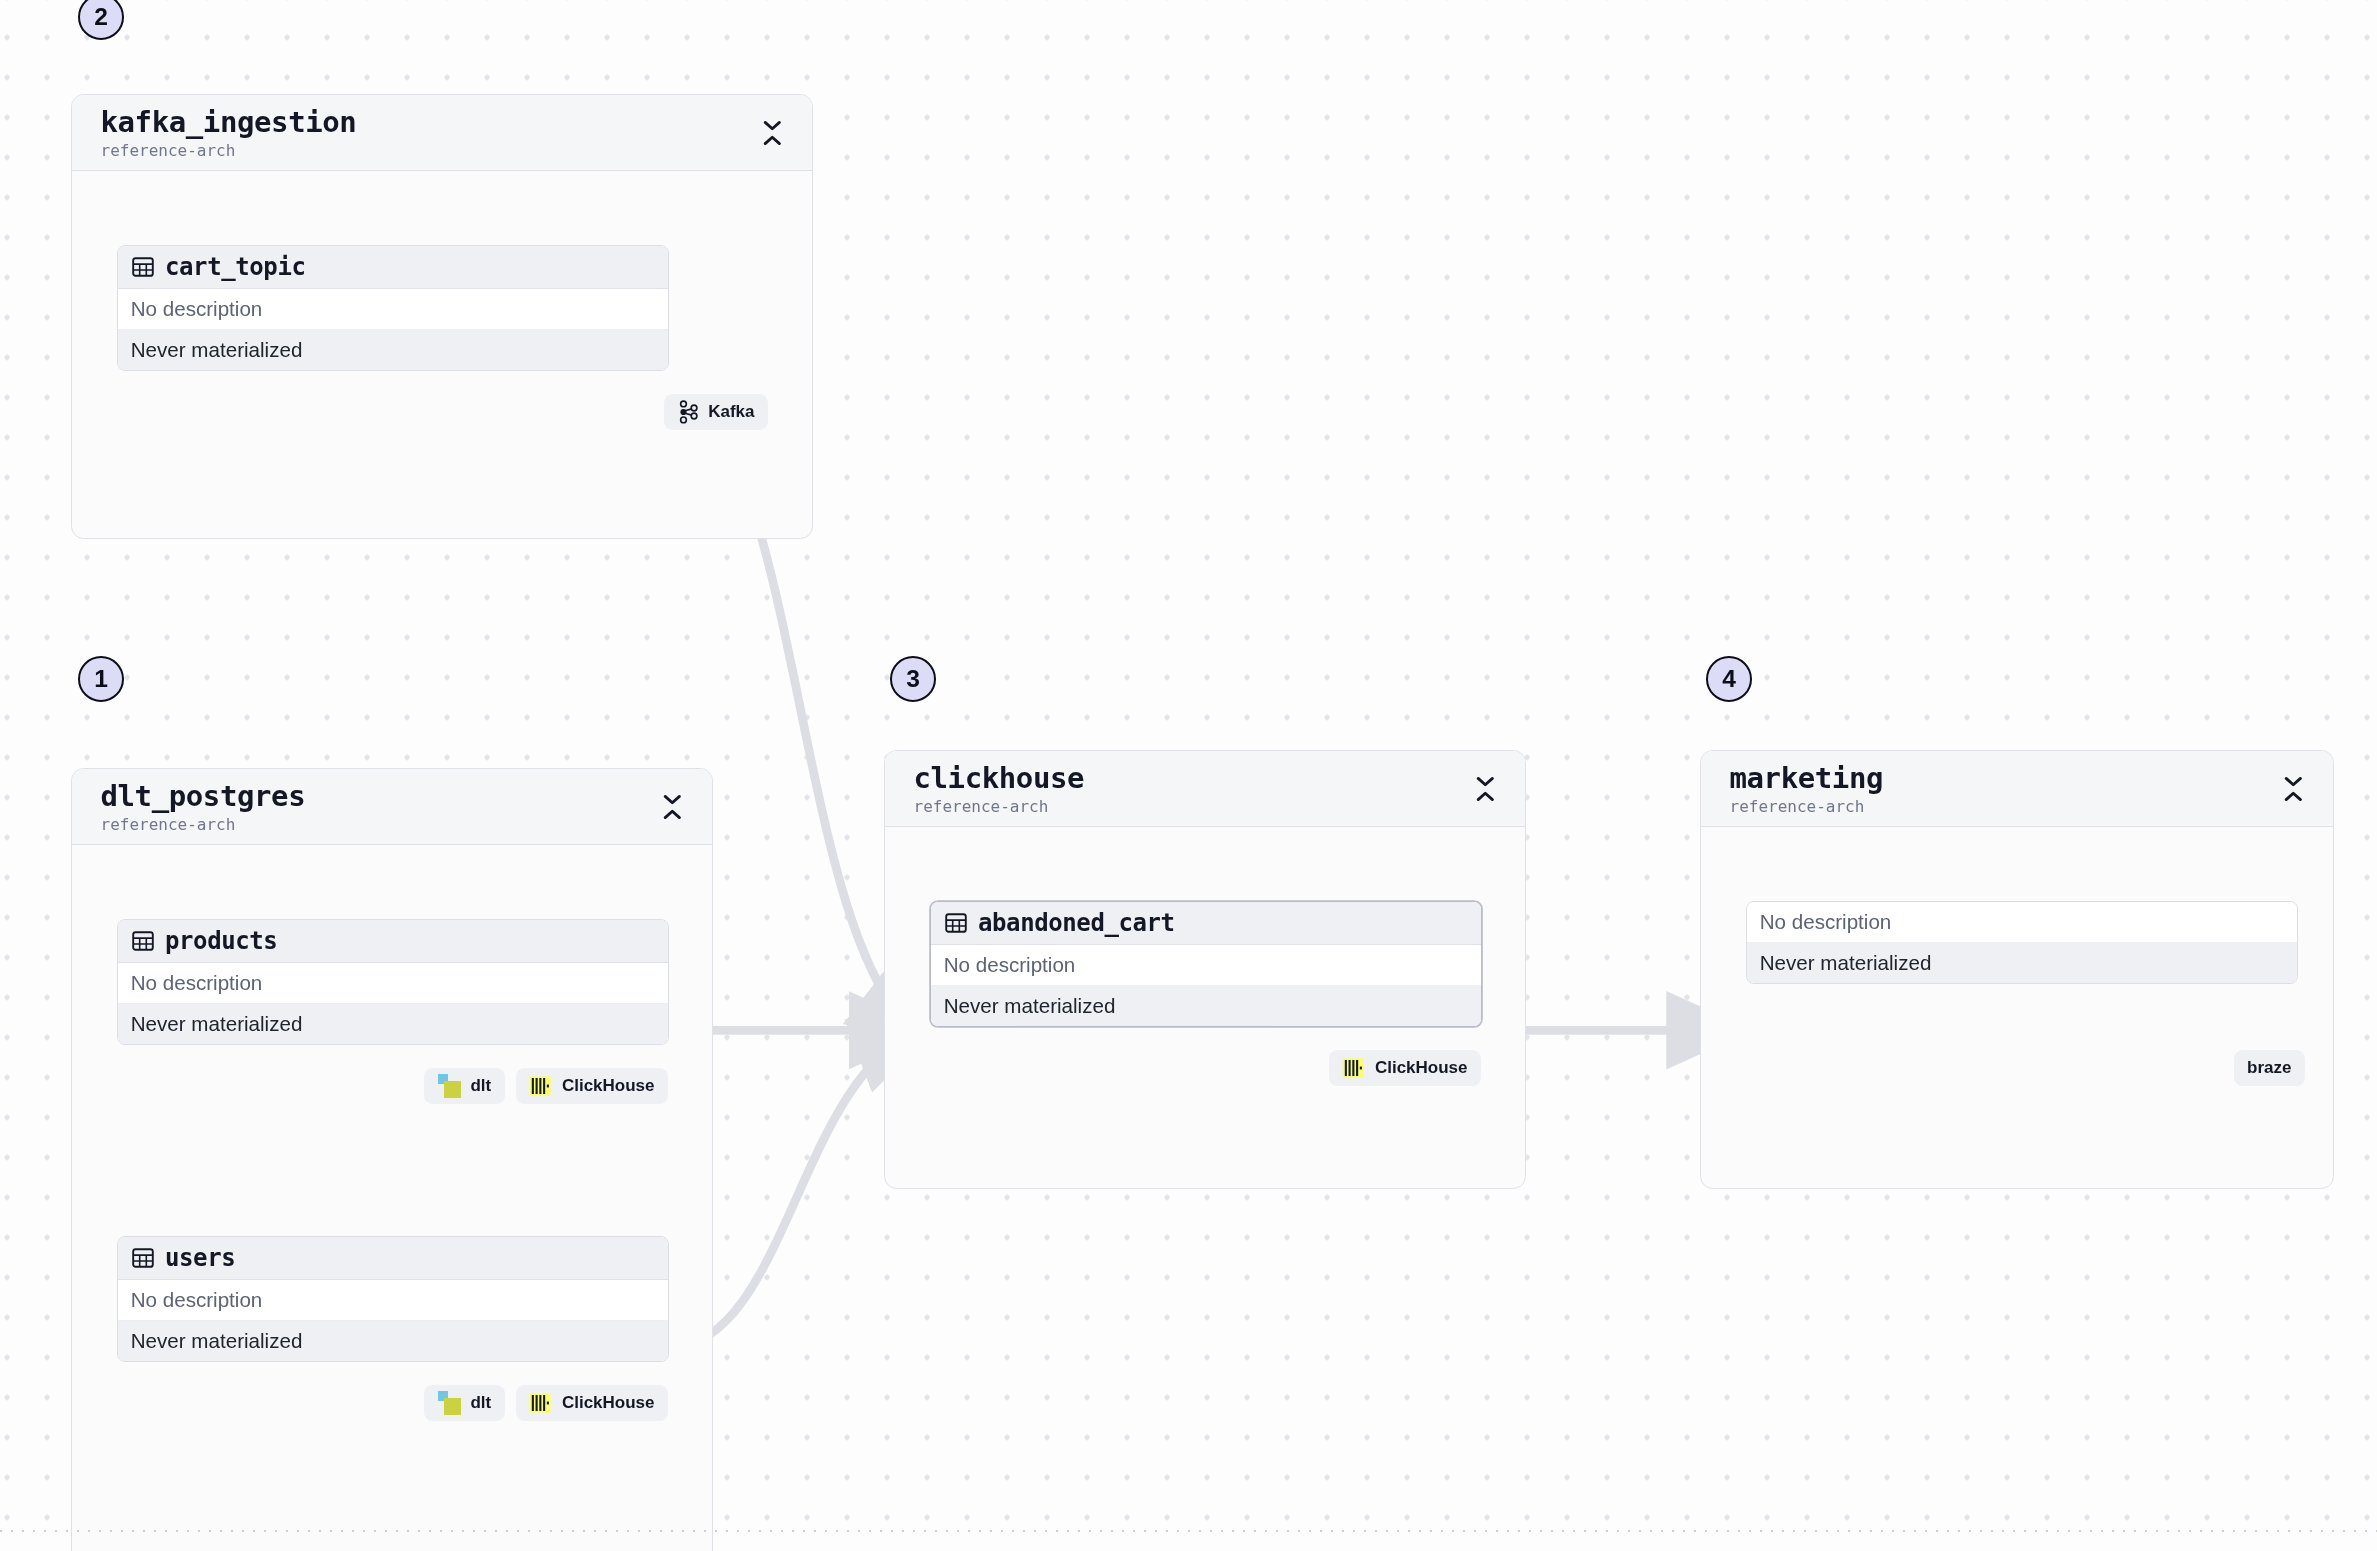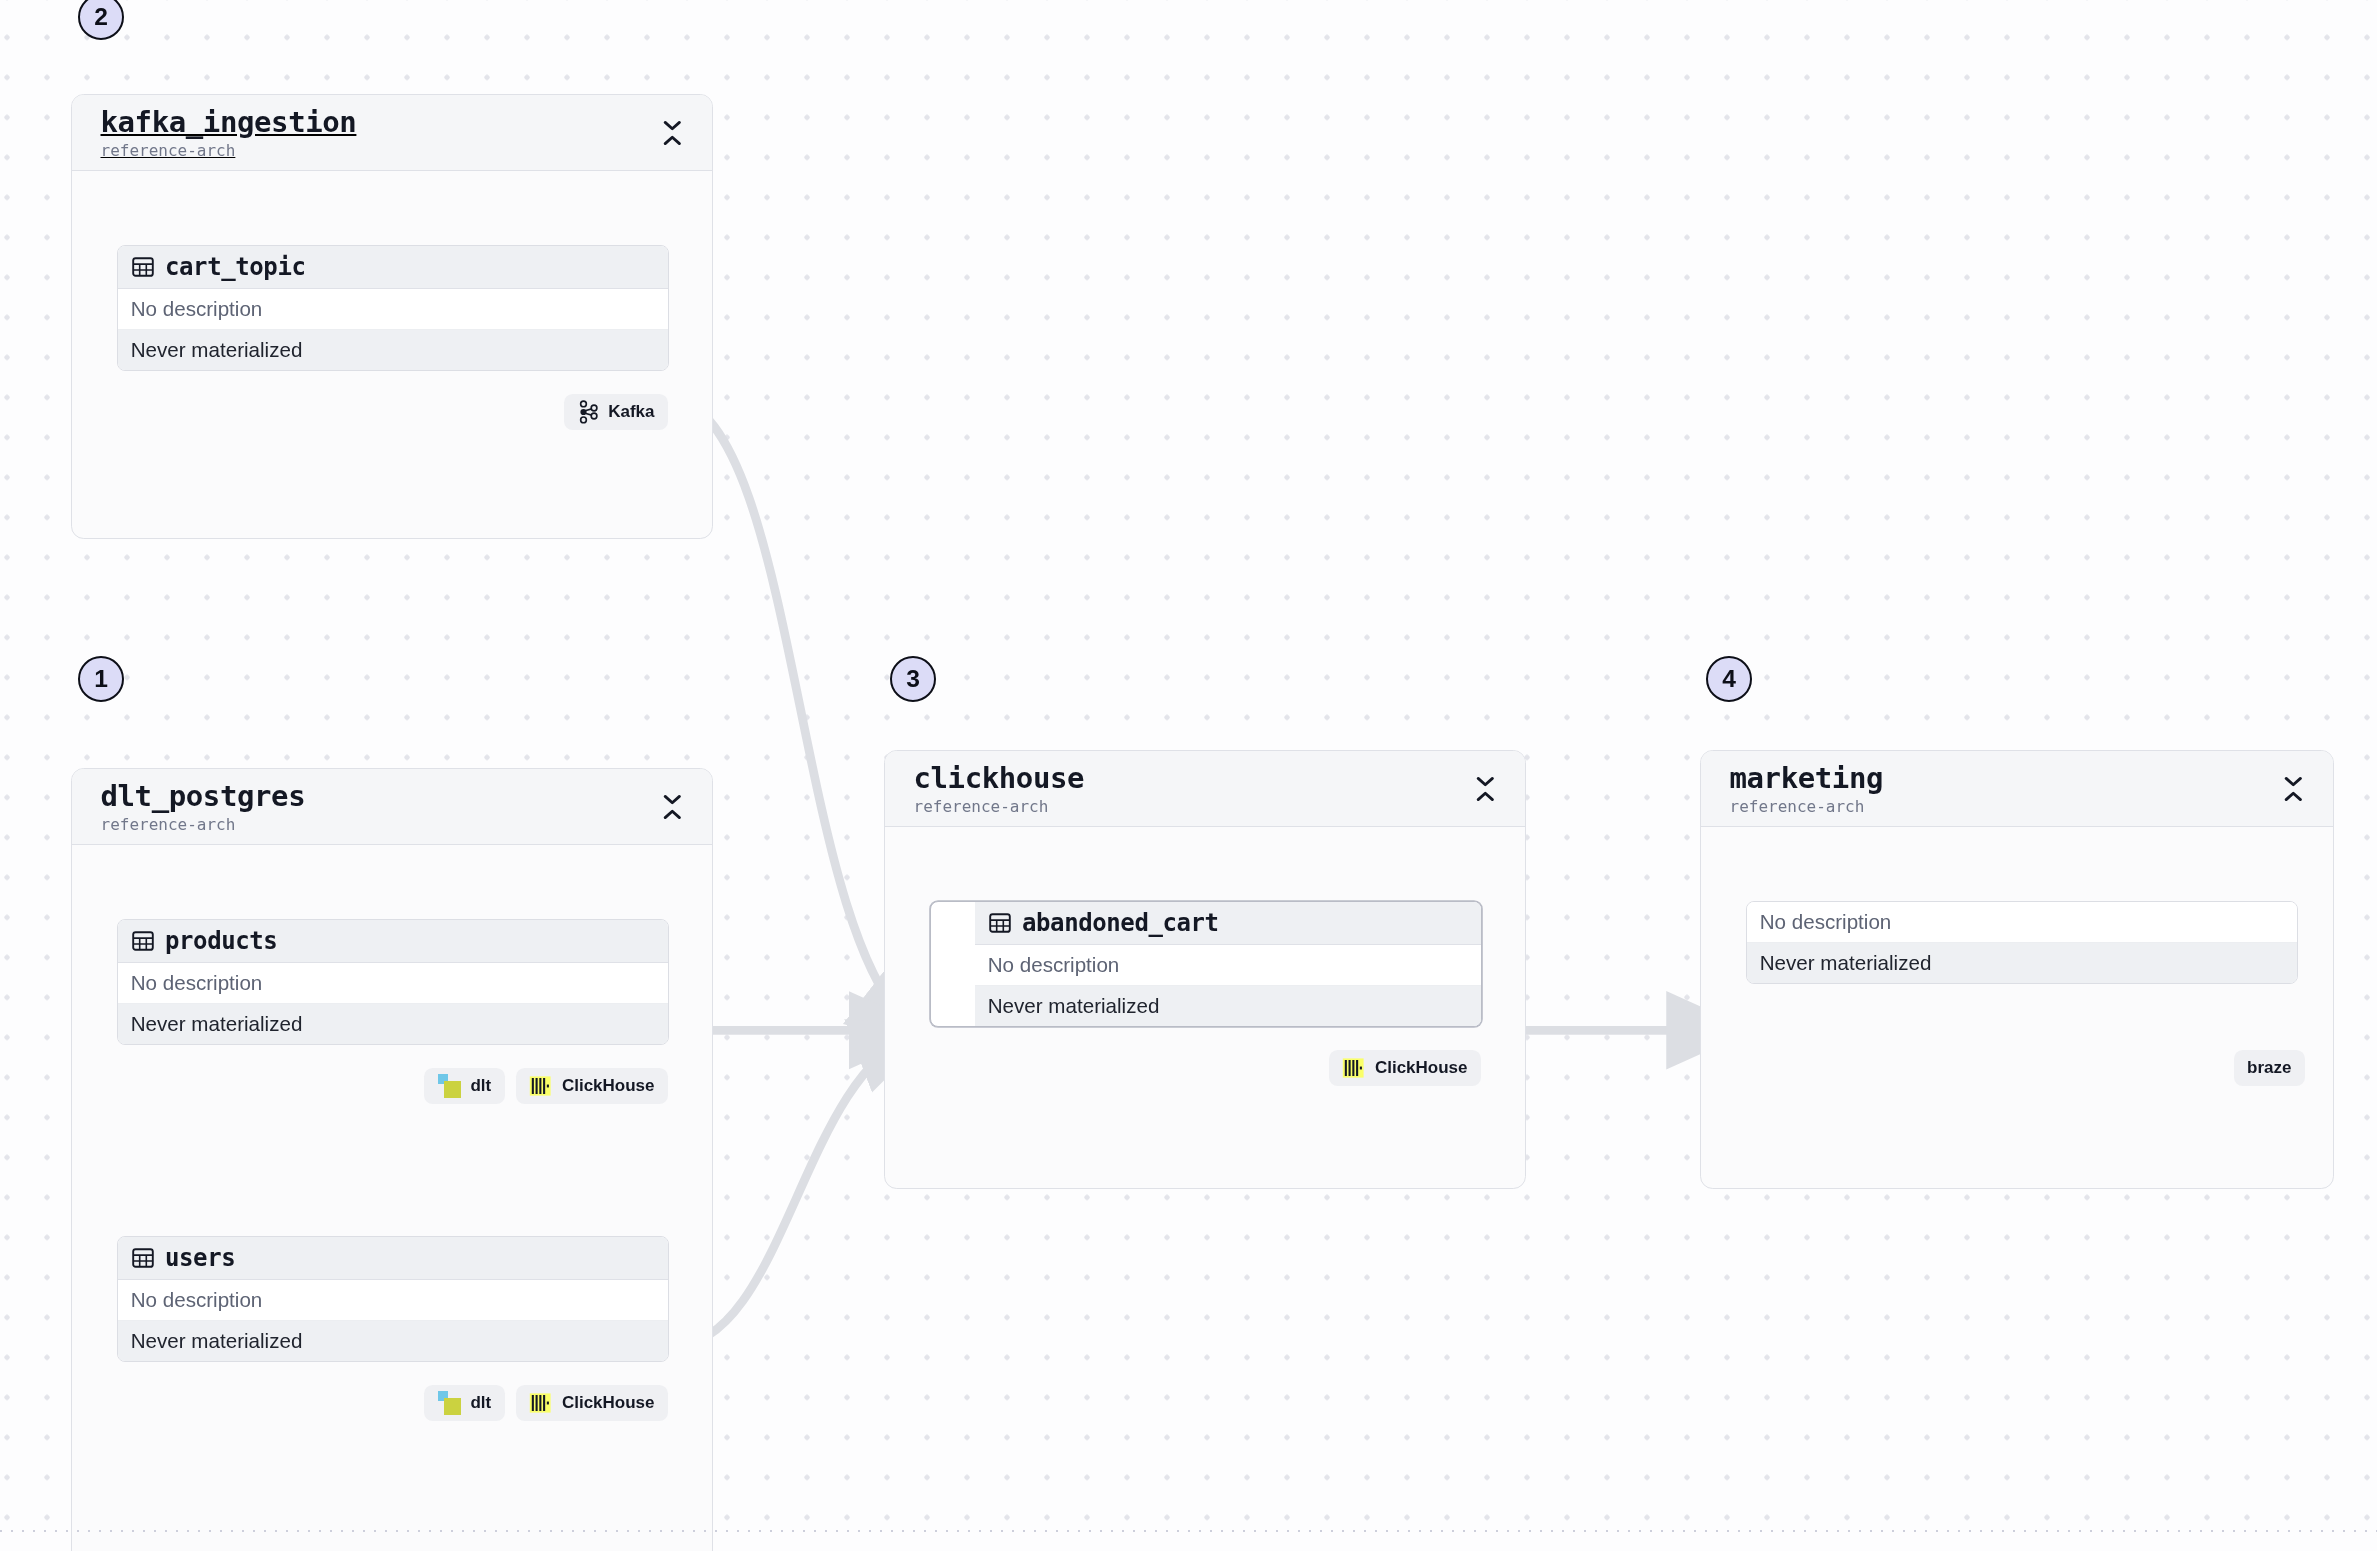--- a/index.html
+++ b/index.html
@@ -147,21 +147,21 @@
 
     <path d="M 870,1300 L 1148,1300" fill="none" stroke="#dcdee3" stroke-width="11" marker-end="url(#arrow)"></path>
 
     <path d="M 845,1700 C 990,1700 1010,1360 1155,1305" fill="none" stroke="#dcdee3" stroke-width="11" marker-end="url(#arrow)"></path>
 
     <path d="M 1875,1300 L 2180,1300" fill="none" stroke="#dcdee3" stroke-width="11" marker-end="url(#arrow)"></path>
   </svg>
 
   <div class="step-badge" style="left:78px; top:-6.3px;">2</div>
 
-  <div class="panel" style="left:71px; top:94px; width:642px; height:445px;text-decoration:underline;">
+  <div class="panel" style="left:71px; top:94px; width:742px; height:445px;">
     <div class="panel-head">
       <div>
         <div class="panel-title">kafka_ingestion</div>
         <div class="panel-sub">reference-arch</div>
       </div>
       <div class="collapse-btn">
         <svg width="20.6" height="12" viewBox="0 0 26 15">
             <path d="M4 3 L13 11 L22 3" stroke="#141824" stroke-width="3.6" fill="none" stroke-linecap="round" stroke-linejoin="round"></path>
           </svg>
         <svg width="20.6" height="12" viewBox="0 0 26 15">
@@ -305,21 +305,21 @@
       <div class="collapse-btn">
         <svg width="20.6" height="12" viewBox="0 0 26 15">
             <path d="M4 3 L13 11 L22 3" stroke="#141824" stroke-width="3.6" fill="none" stroke-linecap="round" stroke-linejoin="round"></path>
           </svg>
         <svg width="20.6" height="12" viewBox="0 0 26 15">
             <path d="M4 12 L13 4 L22 12" stroke="#141824" stroke-width="3.6" fill="none" stroke-linecap="round" stroke-linejoin="round"></path>
           </svg>
       </div>
     </div>
     <div class="panel-body">
-      <div class="tbl-card selected" style="left:45px; top:74px; width:552px;padding-left:44px;">
+      <div class="tbl-card selected" style="left:45px; top:74px; width:552px;">
         <div class="tbl-head">
           <svg width="24" height="24" viewBox="0 0 24 24">
             <rect x="2.2" y="3.2" width="19.6" height="17.6" rx="2.4" fill="none" stroke="#141824" stroke-width="1.9"></rect>
             <line x1="2.2" y1="9.1" x2="21.8" y2="9.1" stroke="#141824" stroke-width="1.9"></line>
             <line x1="2.2" y1="15" x2="21.8" y2="15" stroke="#141824" stroke-width="1.6"></line>
             <line x1="8.7" y1="9.1" x2="8.7" y2="20.8" stroke="#141824" stroke-width="1.6"></line>
             <line x1="15.3" y1="9.1" x2="15.3" y2="20.8" stroke="#141824" stroke-width="1.6"></line>
           </svg>
           <span class="tbl-name">abandoned_cart</span>
         </div>

